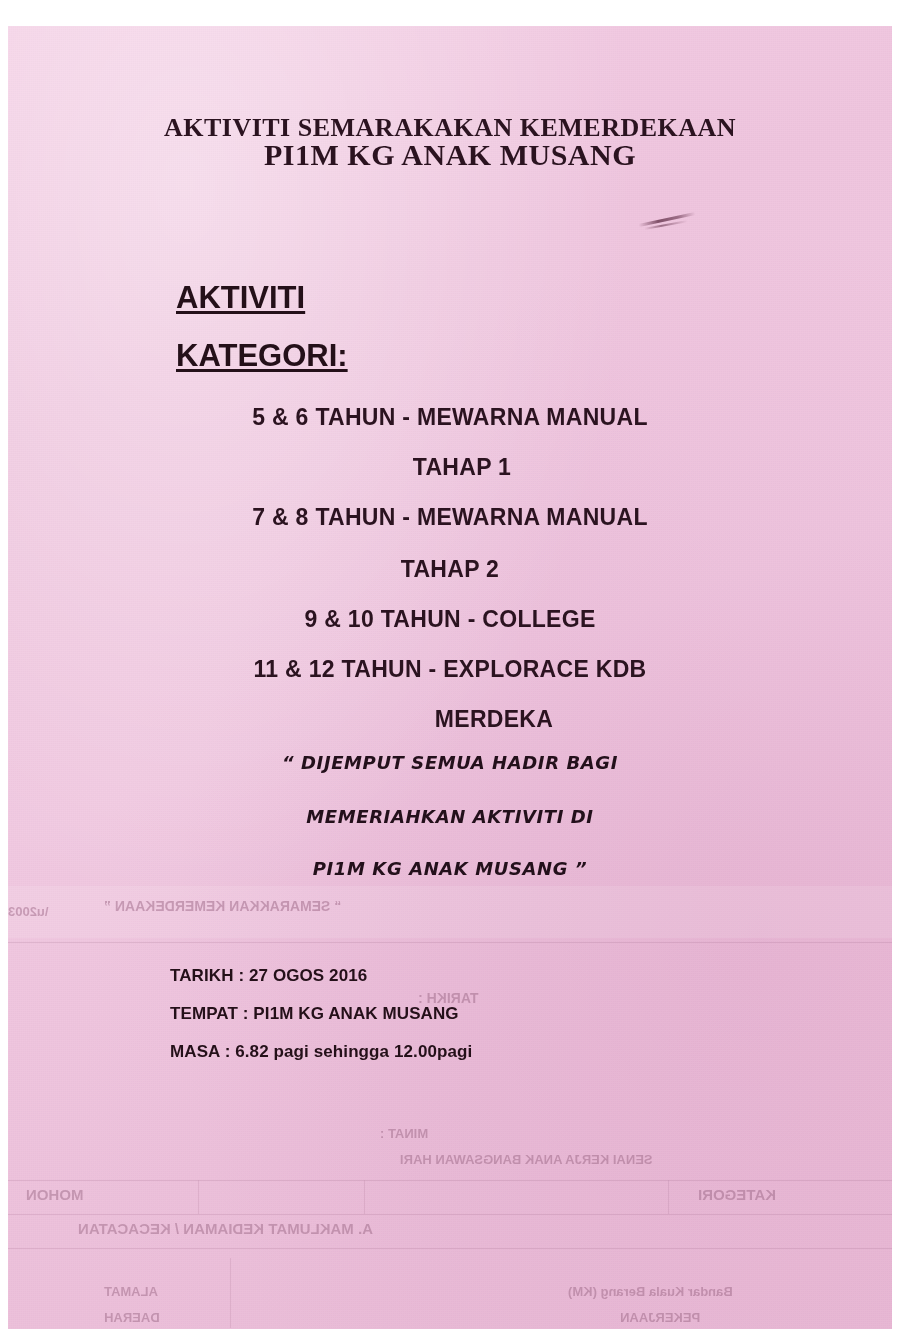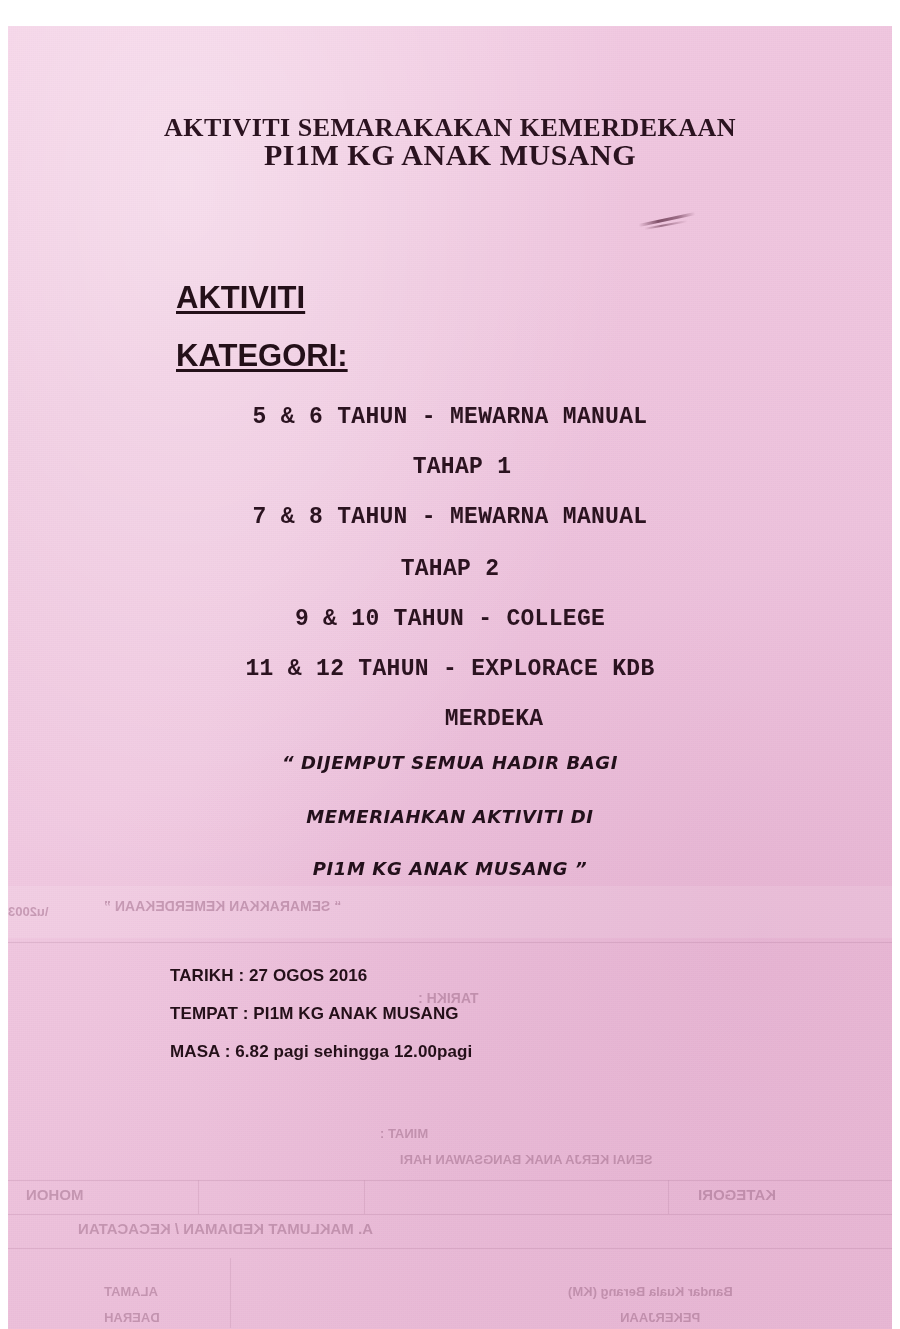--- a/index.html
+++ b/index.html
@@ -97,21 +97,21 @@
     text-decoration: underline;
     text-underline-offset: 3px;
   }
   #h-aktiviti { top: 254px; }
   #h-kategori { top: 312px; text-decoration: underline; }
 
   .cat-line {
     position: absolute;
     width: 884px;
     text-align: center;
-    font-family: Liberation Mono, monospace;
+    font-family: Liberation Sans, sans-serif;
     font-weight: bold;
     font-size: 23px;
     color: #2b1320;
     letter-spacing: 0.3px;
   }
 
   .quote-line {
     position: absolute;
     width: 884px;
     text-align: center;

